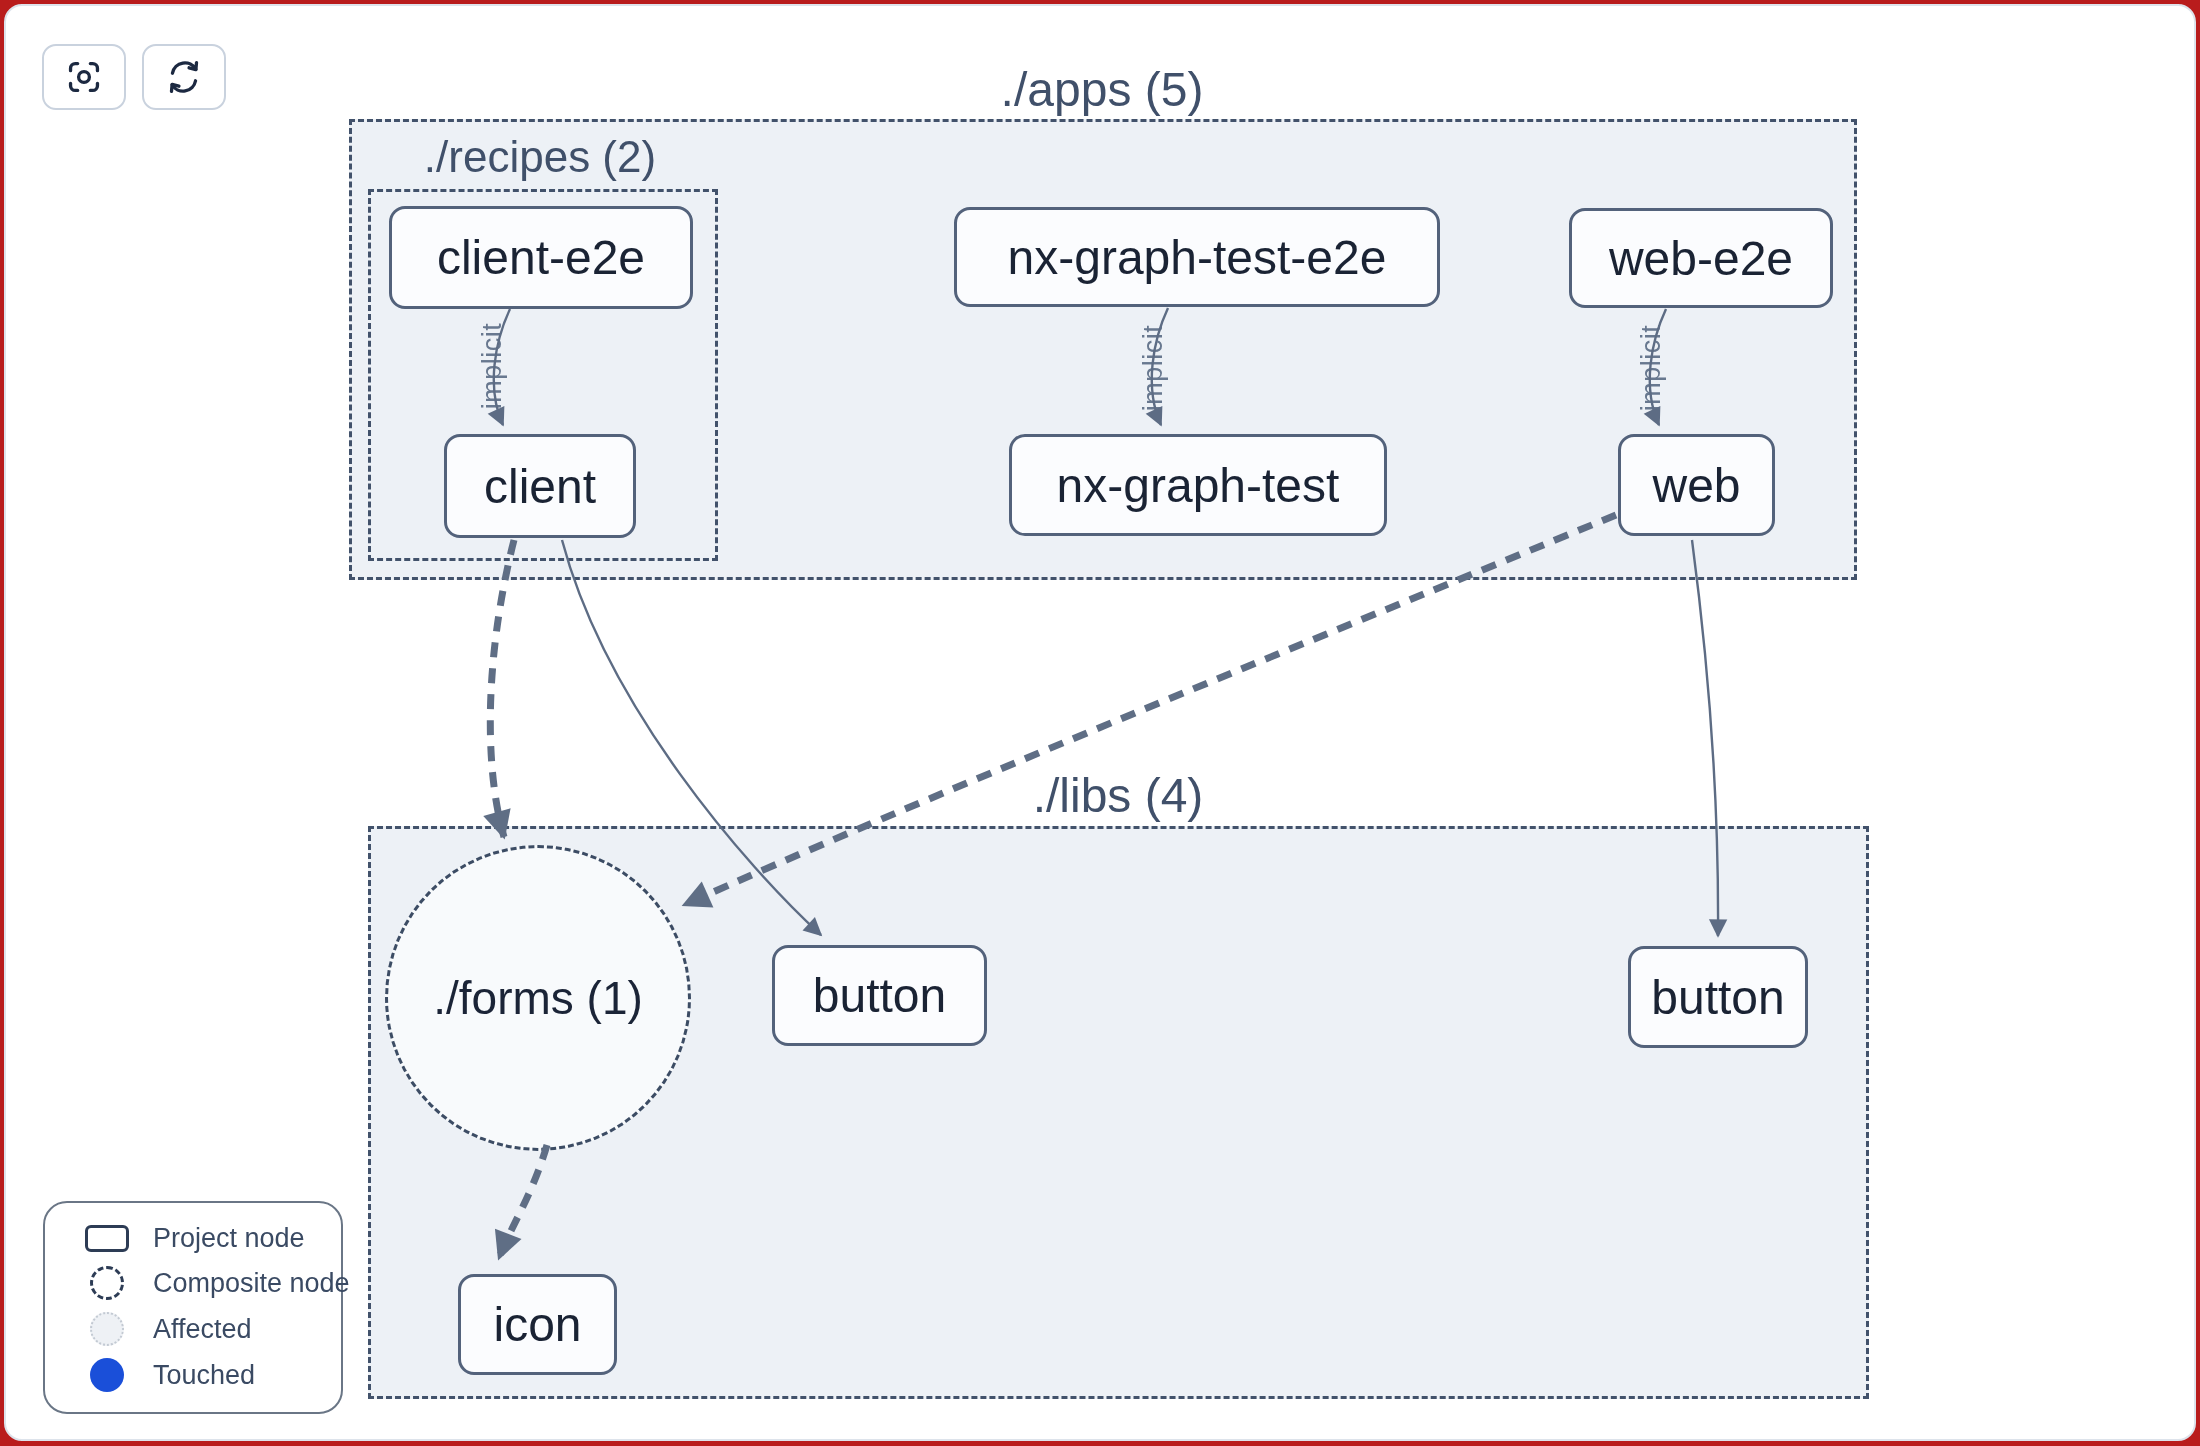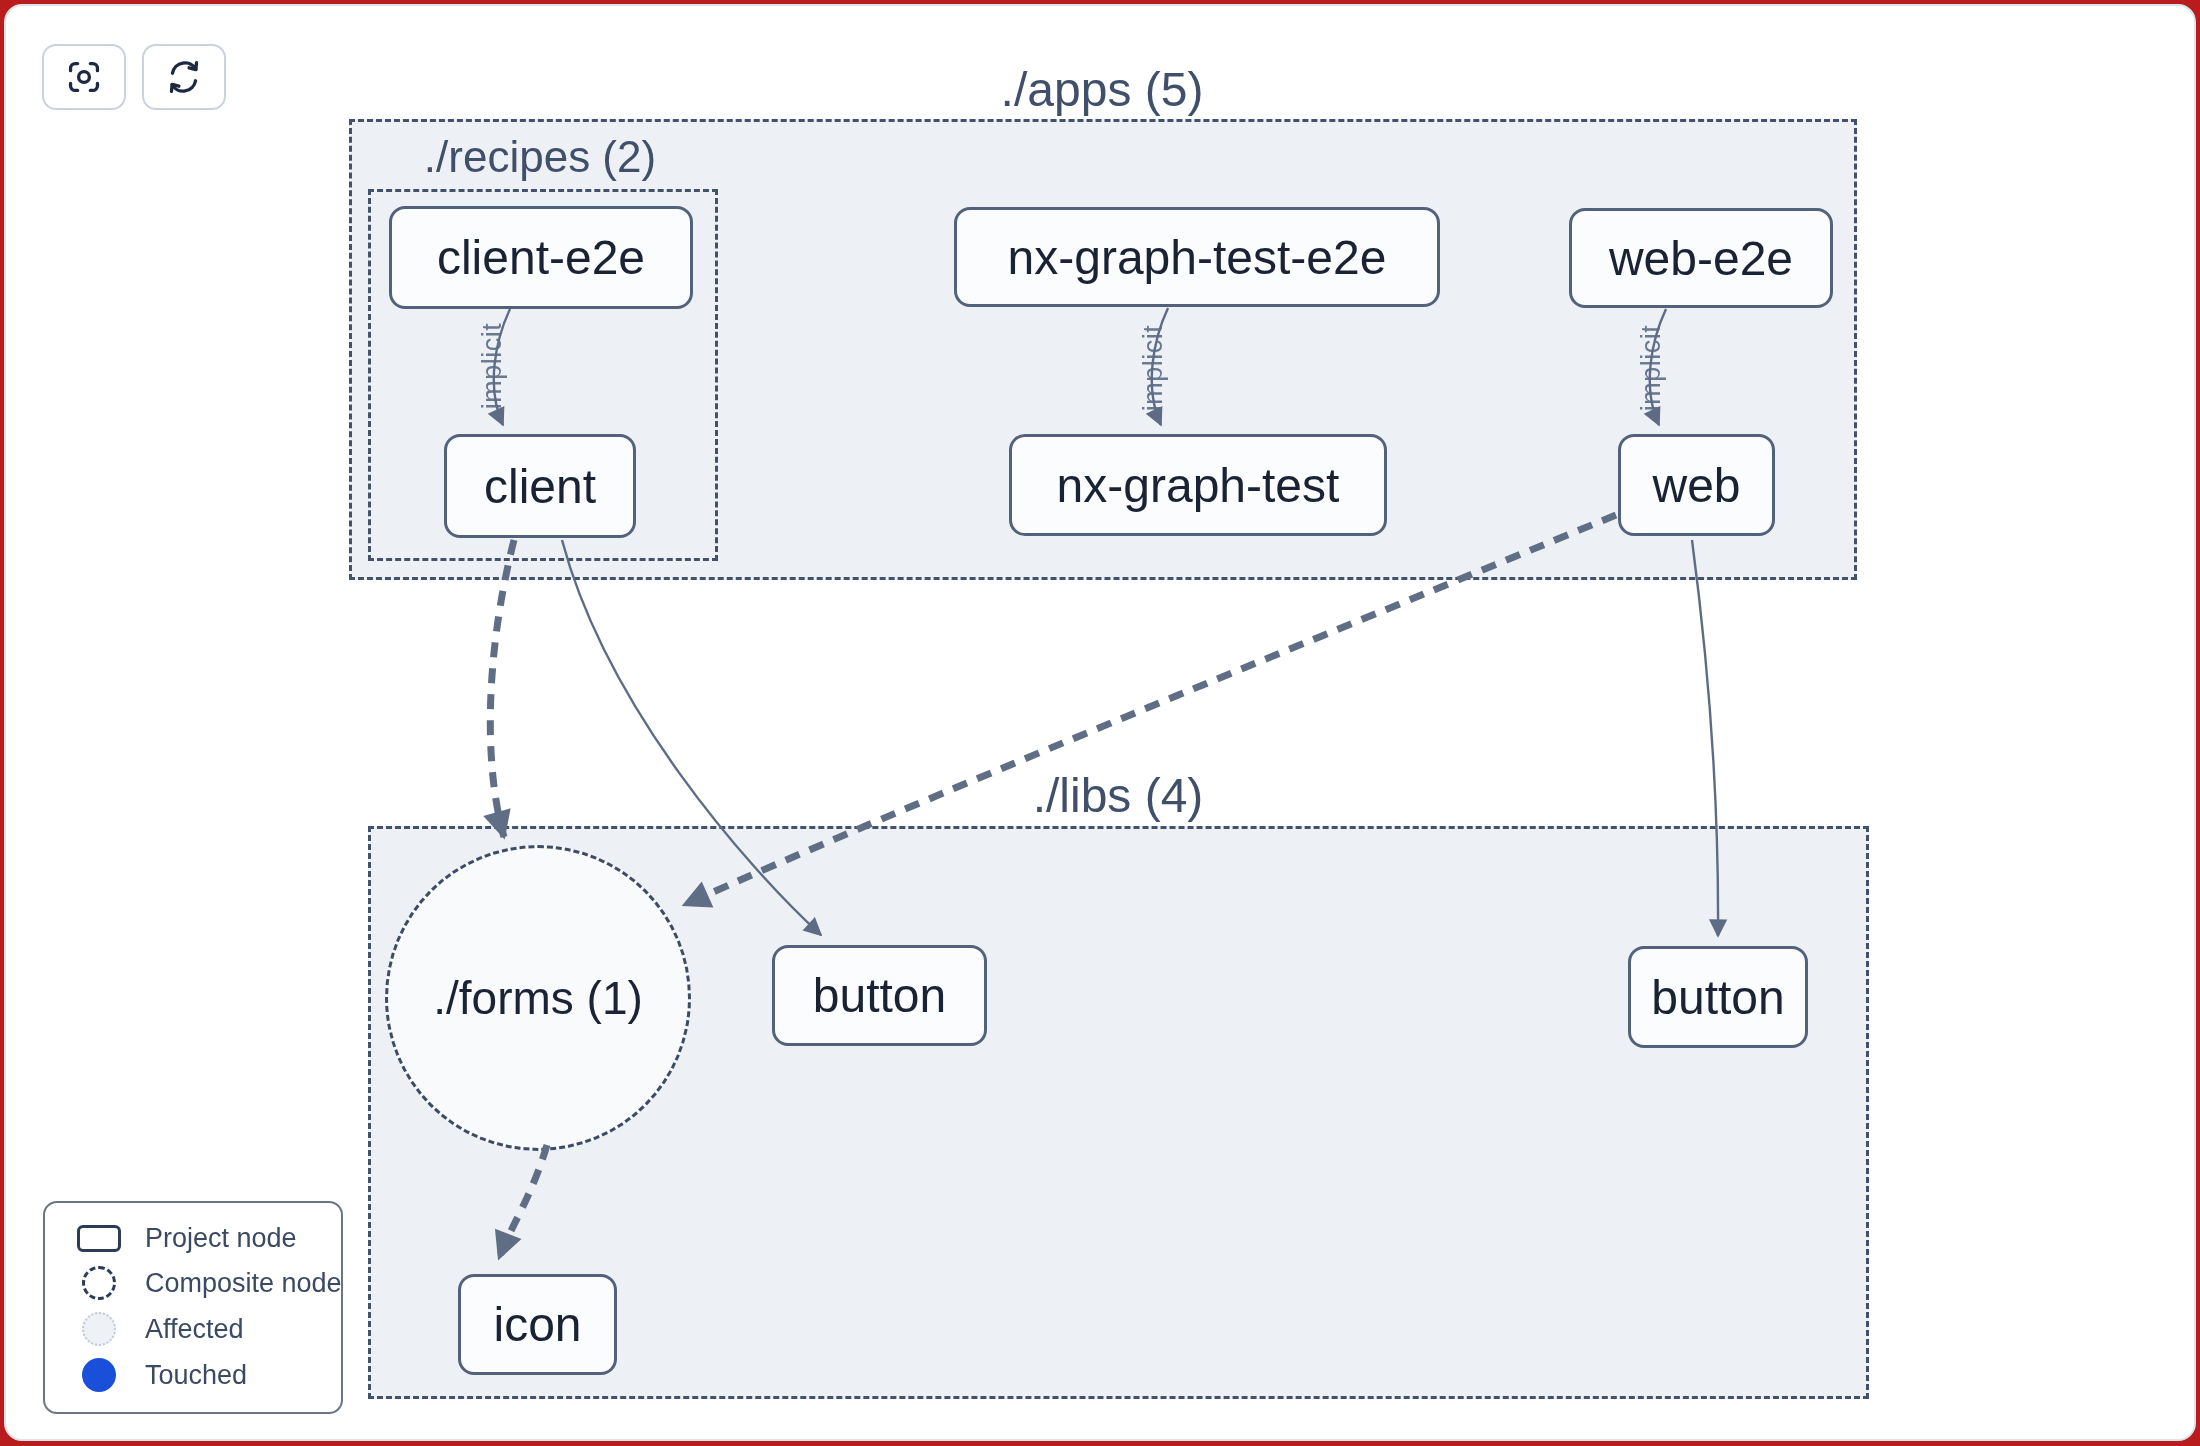--- a/index.html
+++ b/index.html
@@ -61,22 +61,22 @@
     position:absolute; width:84px; height:66px; box-sizing:border-box;
     border:2px solid #c9d2de; border-radius:14px; background:#ffffff;
     display:flex; align-items:center; justify-content:center; z-index:6; cursor:pointer;
   }
   #btn-focus   { left:36px;  top:38px; }
   #btn-refresh { left:136px; top:38px; }
   .tool-btn svg { stroke:#1c2941; fill:none; stroke-width:2.1; stroke-linecap:round; stroke-linejoin:round; }
   
   .legend {
     position:absolute; left:37px; top:1195px; width:300px; height:213px; box-sizing:border-box;
-    border:2px solid #6a7686; border-radius:14px; background:#ffffff; z-index:6;
-    display:flex; flex-direction:column; justify-content:space-evenly; padding:8px 8px;
+    border:2px solid #6a7686; border-radius:24px; background:#ffffff; z-index:6;
+    display:flex; flex-direction:column; justify-content:space-evenly; padding:8px 16px;
   }
   .legend-row { display:flex; align-items:center; }
   .legend-sym { width:92px; display:flex; align-items:center; justify-content:center; flex:0 0 92px; }
   .legend-label { font-size:27px; color:#3a4a63; white-space:nowrap; }
   .sym-rect   { width:44px; height:27px; border:3px solid #2d3c55; border-radius:6px; background:#ffffff; box-sizing:border-box; }
   .sym-dashed { width:34px; height:34px; border:3px dashed #2d3c55; border-radius:50%; background:#ffffff; box-sizing:border-box; }
   .sym-affected { width:34px; height:34px; border:2px dotted #c3cad3; border-radius:50%; background:#eef1f5; box-sizing:border-box; }
   .sym-touched  { width:34px; height:34px; border-radius:50%; background:#1a4fd9; }
 </style>
 </head>

